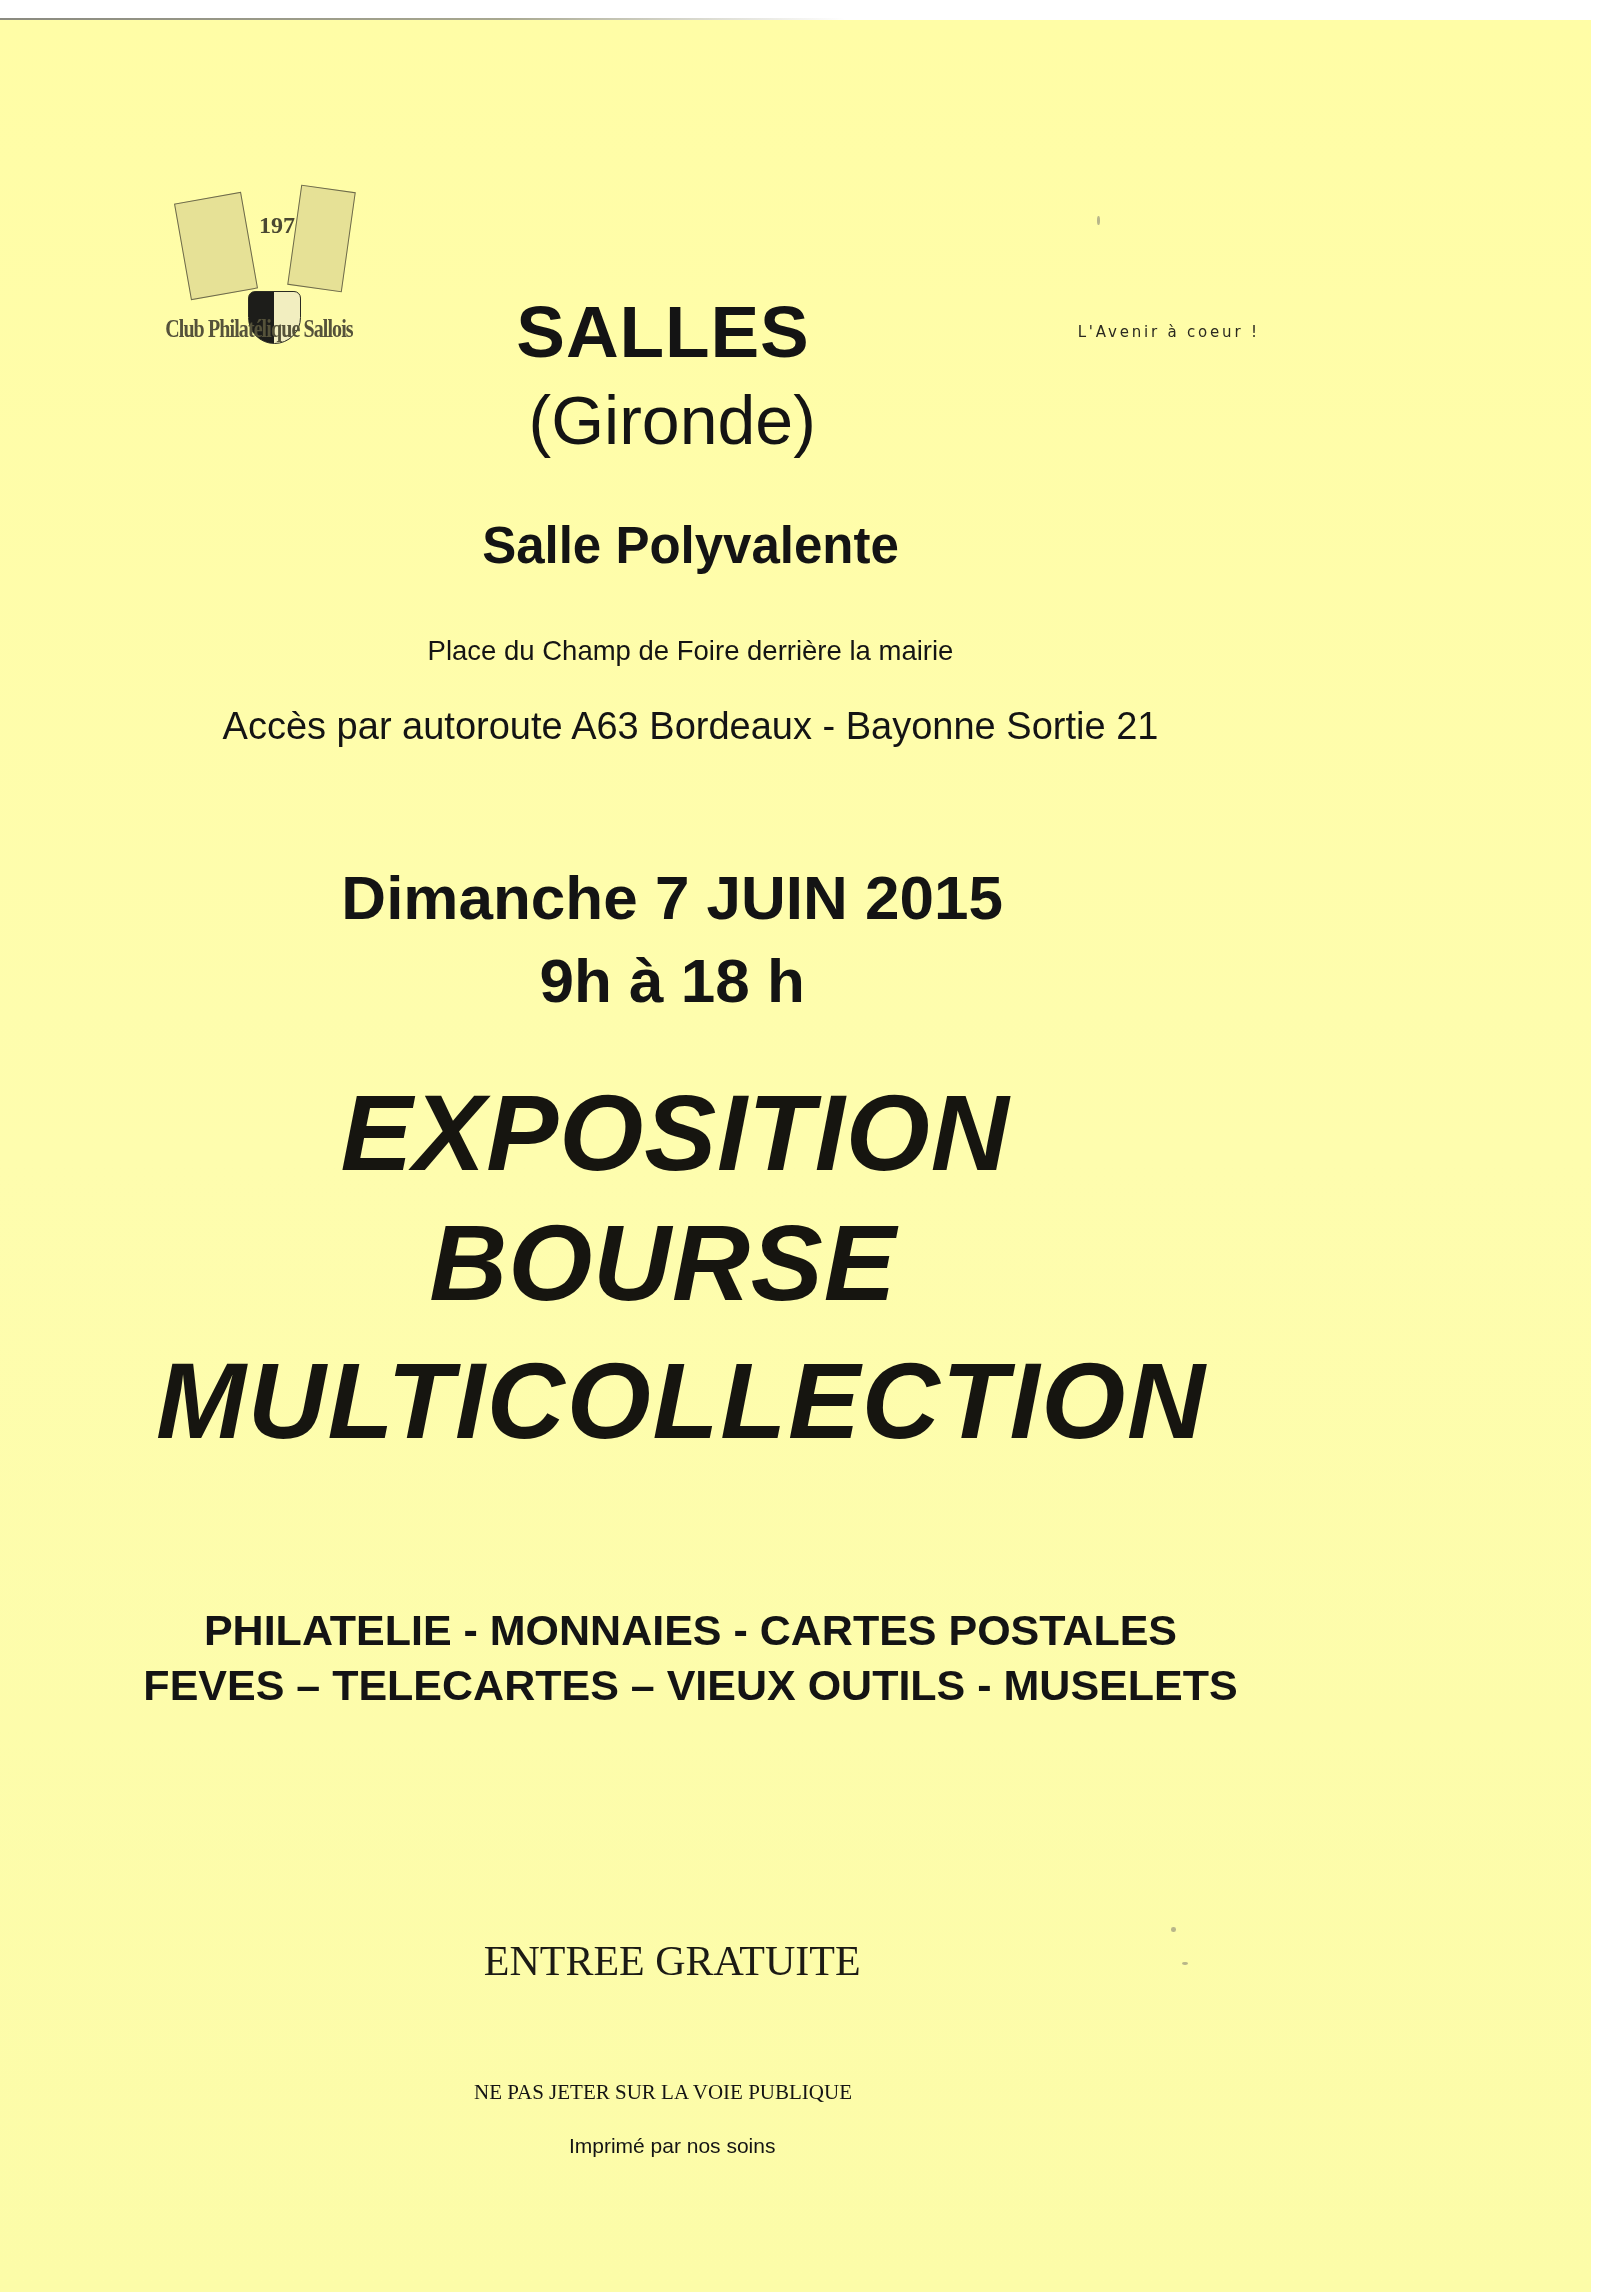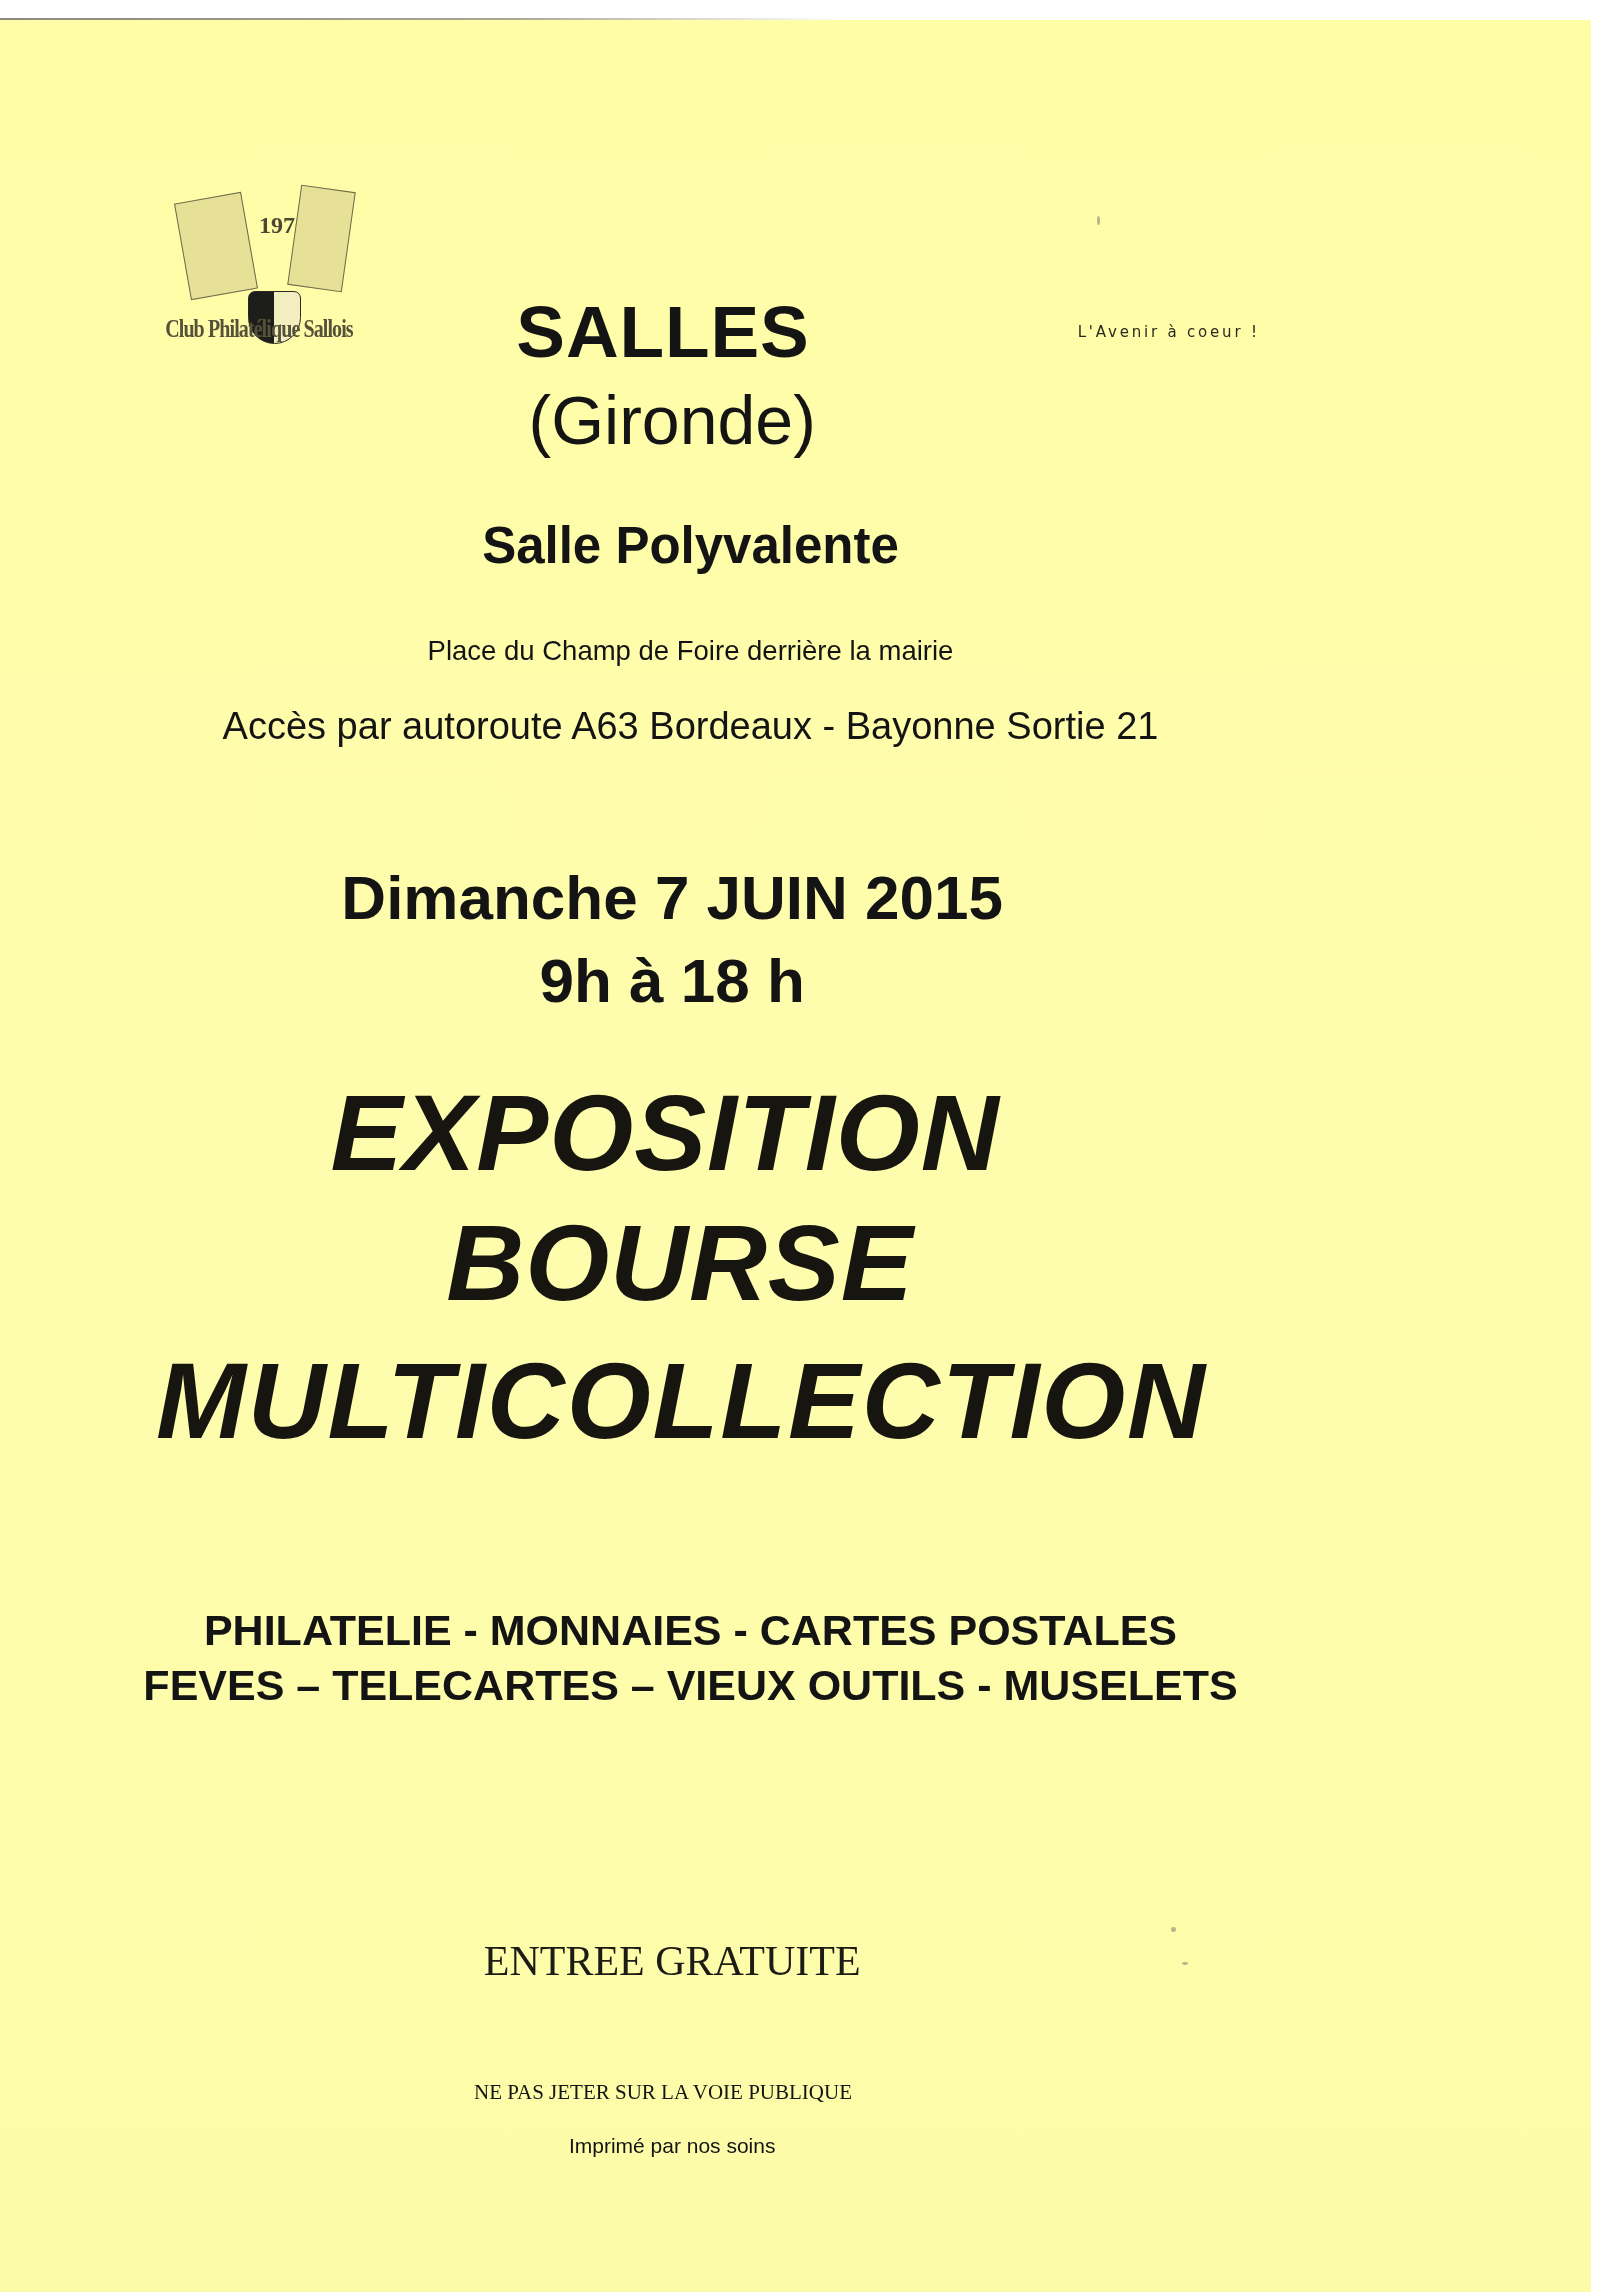--- a/index.html
+++ b/index.html
@@ -176,22 +176,22 @@
     line-height: 70px;
     padding-left: 9.2px;
   }
   .headline {
     font-weight: bold;
     font-style: italic;
     font-size: 108px;
     line-height: 119px;
     color: #161510;
   }
-  .headline-1 { top: 1073px; padding-left: 2px; letter-spacing: 0.9px; }
-  .headline-2 { top: 1203px; padding-left: 17px; letter-spacing: 0.9px; }
+  .headline-1 { top: 1073px; padding-left: 12px; letter-spacing: 0.9px; }
+  .headline-2 { top: 1203px; padding-left: 0px; letter-spacing: 0.9px; }
   .headline-3 { top: 1341px; padding-left: 18.4px; letter-spacing: 1.8px; }
 
   .categories {
     font-weight: bold;
     font-size: 43px;
     line-height: 51px;
     letter-spacing: 0px;
   }
   .categories-1 { top: 1605px; padding-left: 27.5px; }
   .categories-2 { top: 1660px; padding-left: 27.5px; }

